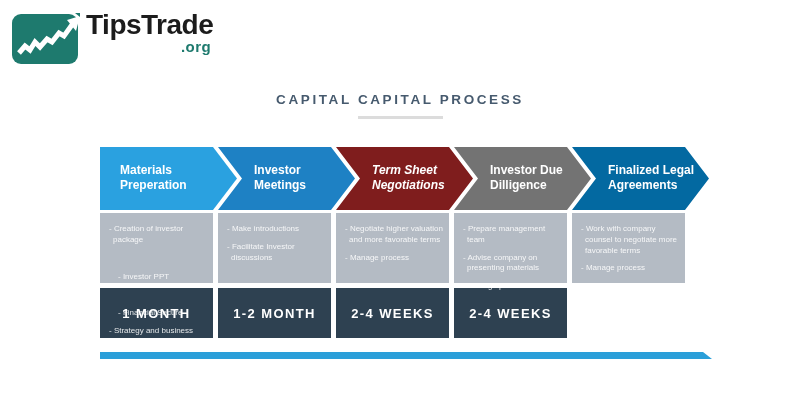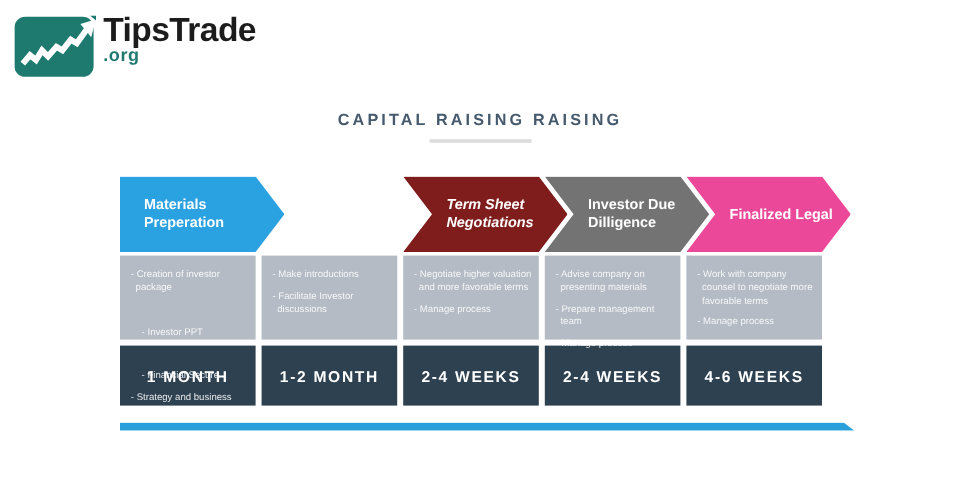--- a/index.html
+++ b/index.html
@@ -3,21 +3,21 @@
 <meta charset="utf-8">
 <style>
   html,body{margin:0;padding:0;background:#ffffff;}
   .canvas{
     position:relative;width:800px;height:400px;background:#ffffff;overflow:hidden;
     font-family:"Liberation Sans", sans-serif;
   }
   
   .logo{position:absolute;top:10px;left:12px;display:flex;align-items:flex-start;}
   .logo-icon{display:block;margin-top:3px;}
-  .logo-text{margin-left:6px;display:flex;flex-direction:column;align-items:flex-start;}
+  .logo-text{margin-left:6px;display:flex;flex-direction:column;align-items:flex-end;}
   .brand{font-size:28px;font-weight:bold;color:#1c1c1c;letter-spacing:-0.5px;line-height:1.1;}
   .tld{font-size:15px;font-weight:bold;color:var(--logo-teal,#1e7a6e);margin-top:-3px;margin-right:2px;letter-spacing:0.5px;}
   
   .title-wrap{position:absolute;top:92px;left:0;width:100%;text-align:center;}
   .title-wrap h1{
     margin:0;font-size:13.5px;font-weight:bold;letter-spacing:2.6px;
     color:var(--title-color,#465a6e);
   }
   .title-underline{width:85px;height:3px;background:#dcdcdc;margin:9px auto 0 auto;}
   
@@ -68,41 +68,47 @@
       <polygon points="55,7 68,3 64,18" fill="#ffffff"></polygon>
       <polygon points="63,0 68,0 68,4" fill="#1e7a6e"></polygon>
     </svg>
     <div class="logo-text">
       <span class="brand">TipsTrade</span>
       <span class="tld">.org</span>
     </div>
   </div>
 
   <div class="title-wrap">
-    <h1>CAPITAL RAISING RAISING</h1>
+    <h1>CAPITAL CAPITAL PROCESS</h1>
     <div class="title-underline"></div>
   </div>
 
   <div class="process" id="process">
   <div class="stage first">
     <div class="arrow" style="background: rgb(42, 161, 224);">
       <div class="arrow-label">
         <span>Materials</span>
         <span>Preperation</span>
       </div>
     </div>
     <div class="body">
           <div class="item">Creation of investor package<div class="subitem">Investor PPT</div><div class="subitem">Financial Secure</div></div>
           <div class="item">Strategy and business model enhancement</div>
           <div class="item">Outsourced CFO role</div>
         </div>
     <div class="duration">1 MONTH</div>
   </div>
 
   <div class="stage">
+    <div class="arrow" style="background: rgb(30, 129, 196);">
+      <div class="arrow-label">
+        <span>Investor</span>
+        <span>Meetings</span>
+      </div>
+    </div>
     <div class="body">
           <div class="item">Make introductions</div>
           <div class="item">Facilitate Investor discussions</div>
         </div>
     <div class="duration">1-2 MONTH</div>
   </div>
 
   <div class="stage">
     <div class="arrow" style="background: #7f1d1d; font-style: italic;">
       <div class="arrow-label">
@@ -118,35 +124,35 @@
   </div>
 
   <div class="stage">
     <div class="arrow" style="background: #737373;">
       <div class="arrow-label">
         <span>Investor Due</span>
         <span>Dilligence</span>
       </div>
     </div>
     <div class="body">
+          <div class="item">Prepare management team</div>
           <div class="item">Advise company on presenting materials</div>
-          <div class="item">Prepare management team</div>
           <div class="item">Manage process</div>
         </div>
     <div class="duration">2-4 WEEKS</div>
   </div>
 
   <div class="stage">
-    <div class="arrow" style="background: #ec4899;">
+    <div class="arrow" style="background: #0369a1;">
       <div class="arrow-label">
         <span>Finalized Legal</span>
+        <span>Agreements</span>
       </div>
     </div>
     <div class="body">
           <div class="item">Work with company counsel to negotiate more favorable terms</div>
           <div class="item">Manage process</div>
         </div>
-    <div class="duration">4-6 WEEKS</div>
   </div>
 </div>
 
   <div class="timeline-bar"></div>
 </div>
 
 </body></html>

